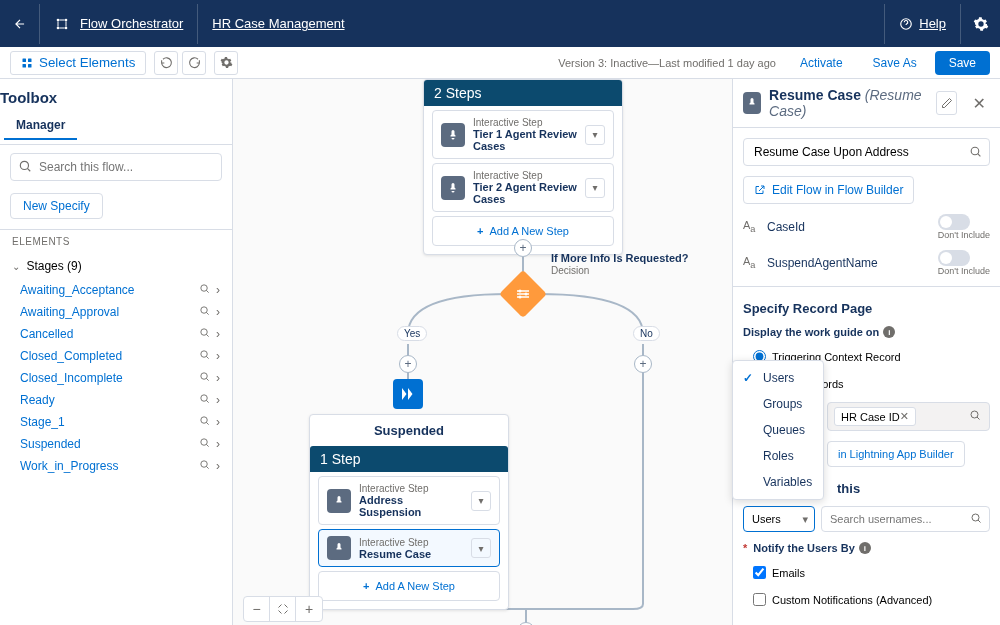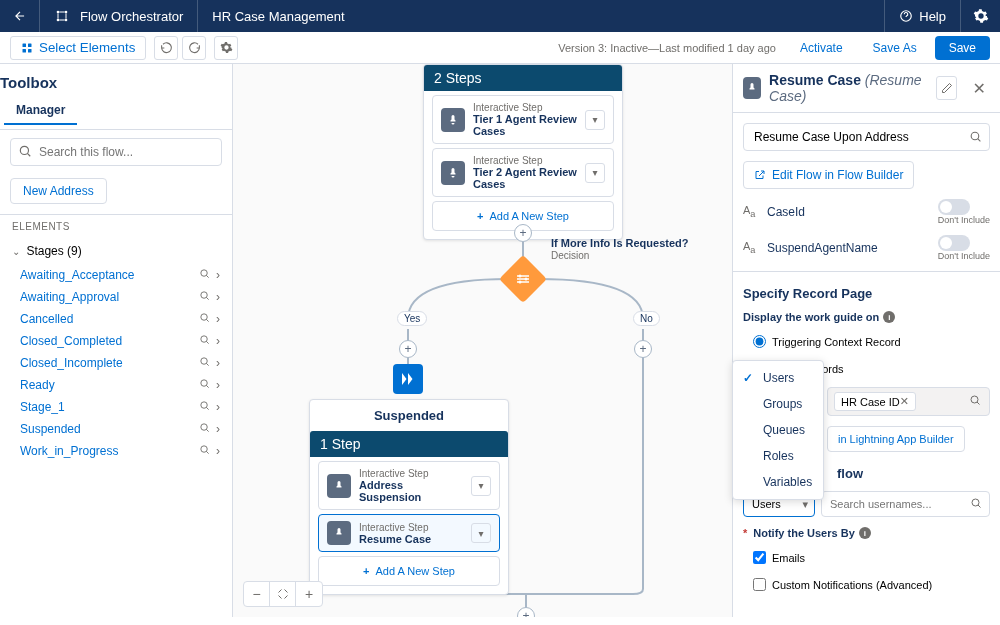--- a/index.html
+++ b/index.html
@@ -1,19 +1,19 @@
 <!DOCTYPE html>
 <html><head>
 <meta charset="utf-8">
 <style>
 * { box-sizing: border-box; margin: 0; padding: 0; font-family: -apple-system, BlinkMacSystemFont, "Segoe UI", Arial, sans-serif; }
 body { width: 1000px; height: 625px; overflow: hidden; background: #fff; }
 
 
-.header { height: 32px; background: #16325c; display: flex; align-items: center; color: #fff; font-size: 13px; }
+.header { height: 47px; background: #16325c; display: flex; align-items: center; color: #fff; font-size: 13px; text-decoration: underline; }
 .hdr-back { width: 40px; height: 40px; display: flex; align-items: center; justify-content: center; border-right: 1px solid rgba(255,255,255,0.2); cursor: pointer; }
 .hdr-app { padding: 0 14px; display: flex; align-items: center; gap: 10px; border-right: 1px solid rgba(255,255,255,0.2); height: 40px; }
 .hdr-app svg { width: 16px; height: 16px; }
 .hdr-title { padding: 0 14px; font-size: 13px; }
 .hdr-spacer { flex: 1; }
 .hdr-help { padding: 0 14px; display: flex; align-items: center; gap: 6px; border-left: 1px solid rgba(255,255,255,0.2); height: 40px; cursor: pointer; }
 .hdr-gear { width: 40px; height: 40px; display: flex; align-items: center; justify-content: center; border-left: 1px solid rgba(255,255,255,0.2); cursor: pointer; }
 
 
 .toolbar { height: 32px; border-bottom: 1px solid #d8dde6; display: flex; align-items: center; padding: 0 10px; font-size: 12px; }
@@ -190,21 +190,21 @@
     <div class="sb-search">
       <span class="sicon">
         <svg width="14" height="14" viewBox="0 0 24 24" fill="none" stroke="currentColor" stroke-width="2">
             <circle cx="11" cy="11" r="7"></circle>
             <path d="M21 21l-5-5"></path>
           </svg>
       </span>
       <input type="text" placeholder="Search this flow..." style="">
     </div>
     <div class="sb-newres">
-      <button>New Address</button>
+      <button>New Specify</button>
     </div>
     <div class="sb-section">ELEMENTS</div>
     <div class="sb-group">
       <span class="chev">⌄</span>
       <span>Stages (9)</span>
     </div>
     <div class="sb-items" id="sb-items">
         <div class="sb-item">
           <span>Awaiting_Acceptance</span>
           <span class="ricon"><svg width="11" height="11" viewBox="0 0 24 24" fill="none" stroke="currentColor" stroke-width="2">
@@ -461,21 +461,21 @@
             <span>HR Case ID</span>
             <span class="x">✕</span>
           </span>
         <span class="sicon"><svg width="12" height="12" viewBox="0 0 24 24" fill="none" stroke="currentColor" stroke-width="2">
               <circle cx="11" cy="11" r="7"></circle>
               <path d="M21 21l-5-5"></path>
             </svg></span>
       </div>
       <div class="link-btn" style="margin-left:84px;"><span>in Lightning App Builder</span></div>
 
-      <div class="pnl-section-title" style="margin-left:94px;"><span>flow</span></div>
+      <div class="pnl-section-title" style="margin-left:94px;"><span>this</span></div>
       <div class="combo">
         <div class="combo-sel">
             <span>Users</span>
           </div>
         <div class="combo-search">
           <input type="text" placeholder="Search usernames..." style="">
           <span class="sicon"><svg width="12" height="12" viewBox="0 0 24 24" fill="none" stroke="currentColor" stroke-width="2">
                 <circle cx="11" cy="11" r="7"></circle>
                 <path d="M21 21l-5-5"></path>
               </svg></span>

